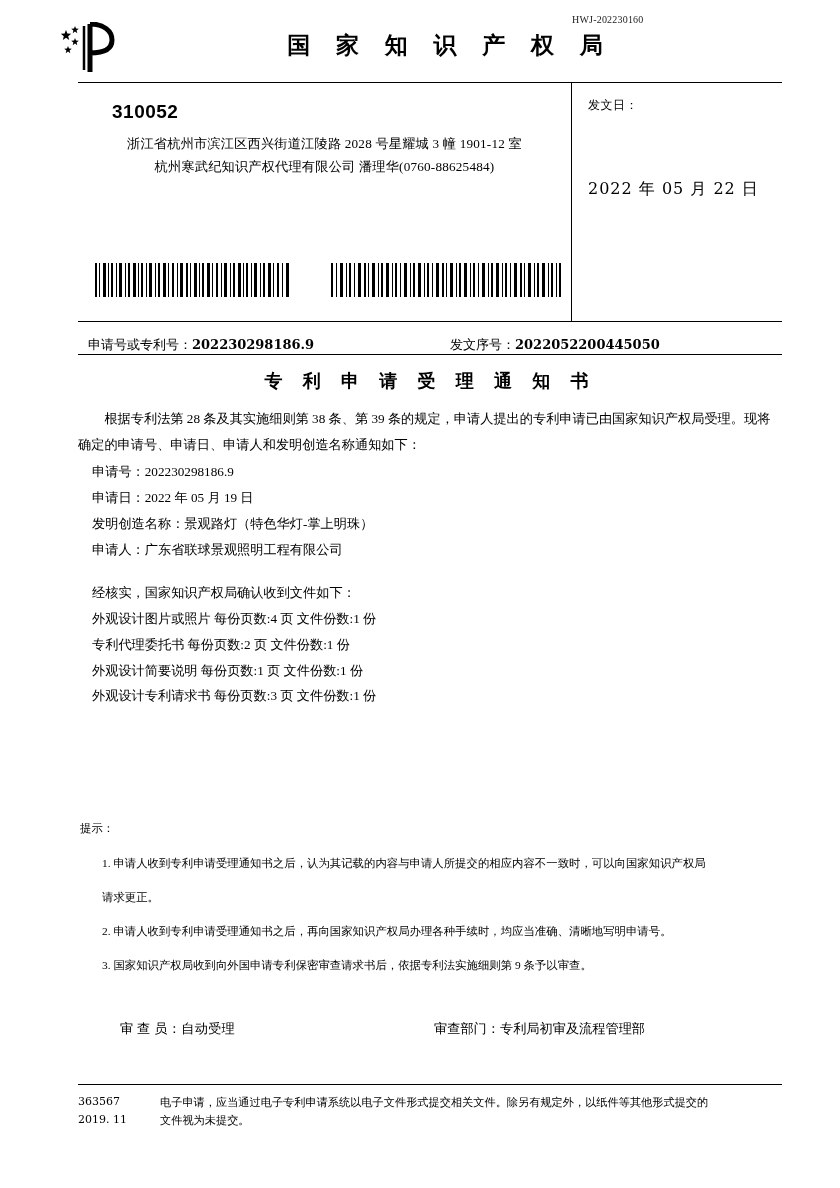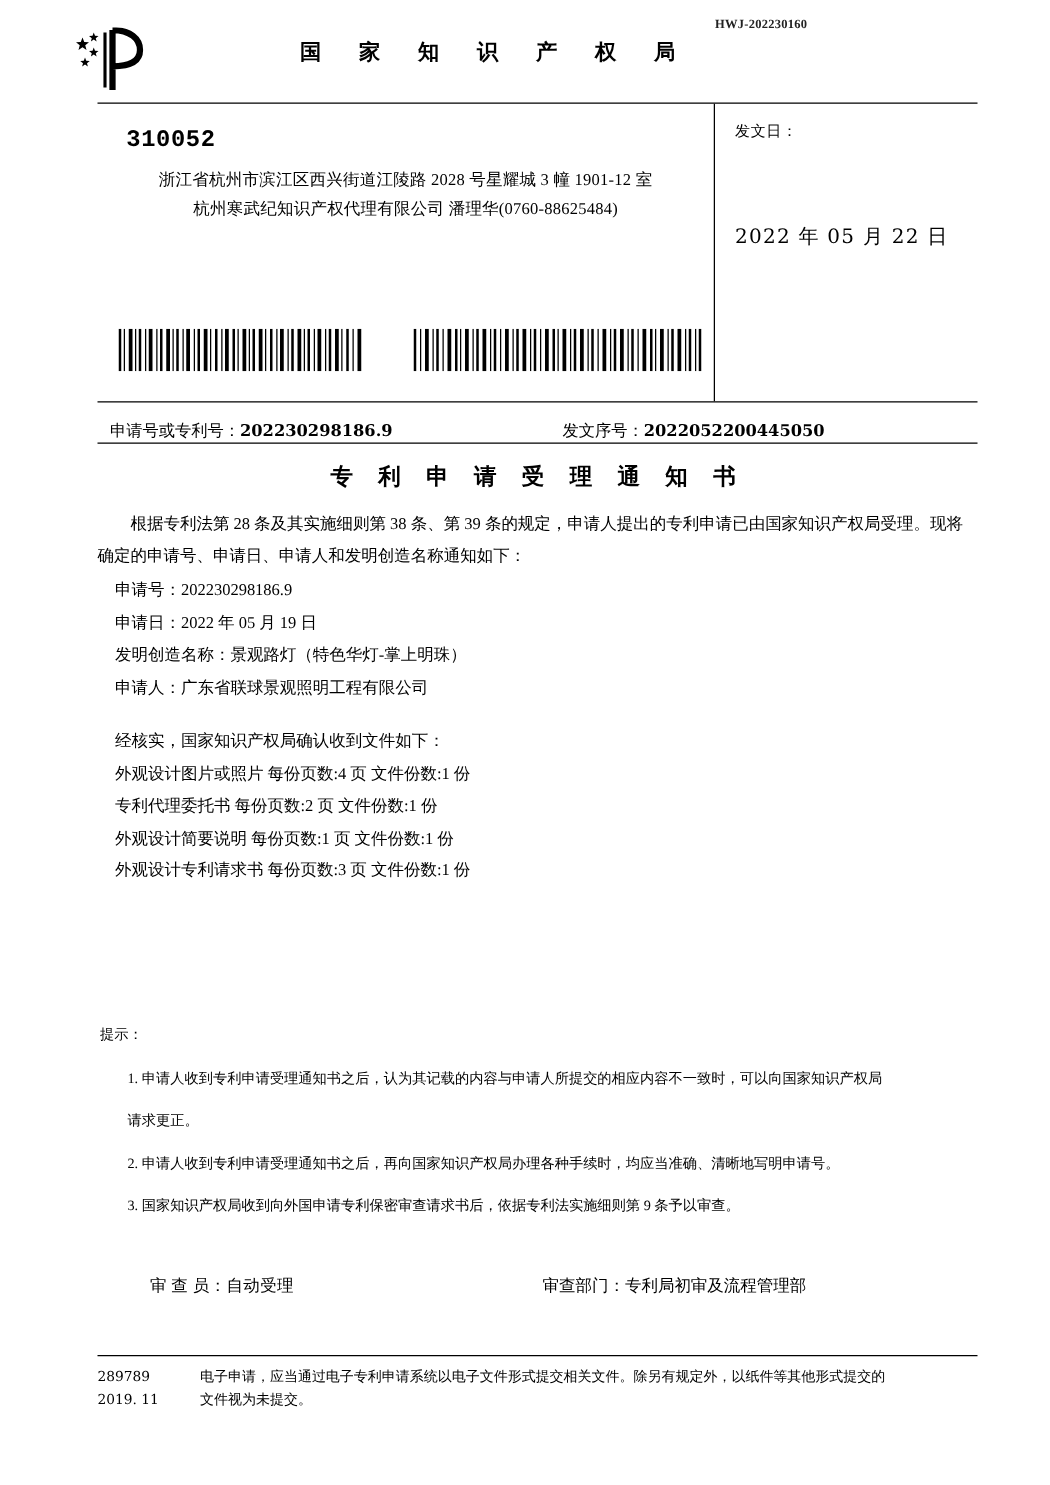--- a/index.html
+++ b/index.html
@@ -24,21 +24,20 @@
 
   
   .doc-code {
     position: absolute;
     top: 14px;
     left: 572px;
     font-size: 10px;
     letter-spacing: 0.2px;
     color: #222;
     font-family: "Liberation Serif", serif;
-    font-weight: bold;
   }
 
   
   .header {
     position: absolute;
     top: 22px;
     left: 60px;
     width: 720px;
     height: 52px;
   }
@@ -47,24 +46,25 @@
     left: 0px;
     top: 0px;
     width: 62px;
     height: 52px;
   }
   .header-title {
     position: absolute;
     left: 180px;
     top: 8px;
     width: 420px;
-    font-size: 17px;
+    text-align: center;
+    font-size: 23px;
     font-weight: bold;
     letter-spacing: 10px;
-    font-family: Liberation Mono, monospace;
+    font-family: Liberation Serif, serif;
   }
 
   
   .frame {
     position: absolute;
     left: 78px;
     top: 82px;
     width: 704px;
     border-top: 1.6px solid #000;
   }
@@ -76,23 +76,23 @@
   .addr-cell {
     width: 494px;
     box-sizing: border-box;
     border-right: 1.2px solid #000;
     padding: 18px 10px 8px 10px;
     position: relative;
   }
   .postcode {
     font-size: 19px;
     font-weight: bold;
-    margin-left: 13px;
+    margin-left: 24px;
     letter-spacing: 0.5px;
-    font-family: Liberation Mono, monospace;
+    font-family: Liberation Sans, sans-serif;
   }
   .addr-lines {
     margin-top: 9px;
     text-align: center;
     font-size: 13.2px;
     line-height: 1.75;
     letter-spacing: 0.2px;
   }
   .barcodes {
     position: absolute;
@@ -417,21 +417,21 @@
       <span>审  查  员：</span><span>自动受理</span>
     </div>
     <div class="sign-dept">
       <span>审查部门：</span><span>专利局初审及流程管理部</span>
     </div>
   </div>
 
   <div class="footer">
     <div class="footer-grid">
       <div class="footer-codes">
-        <div>289789</div>
+        <div>363567</div>
         <div>2019. 11</div>
       </div>
       <div class="footer-text">
         <div>电子申请，应当通过电子专利申请系统以电子文件形式提交相关文件。除另有规定外，以纸件等其他形式提交的</div>
         <div>文件视为未提交。</div>
       </div>
     </div>
   </div>
 
 </div>

